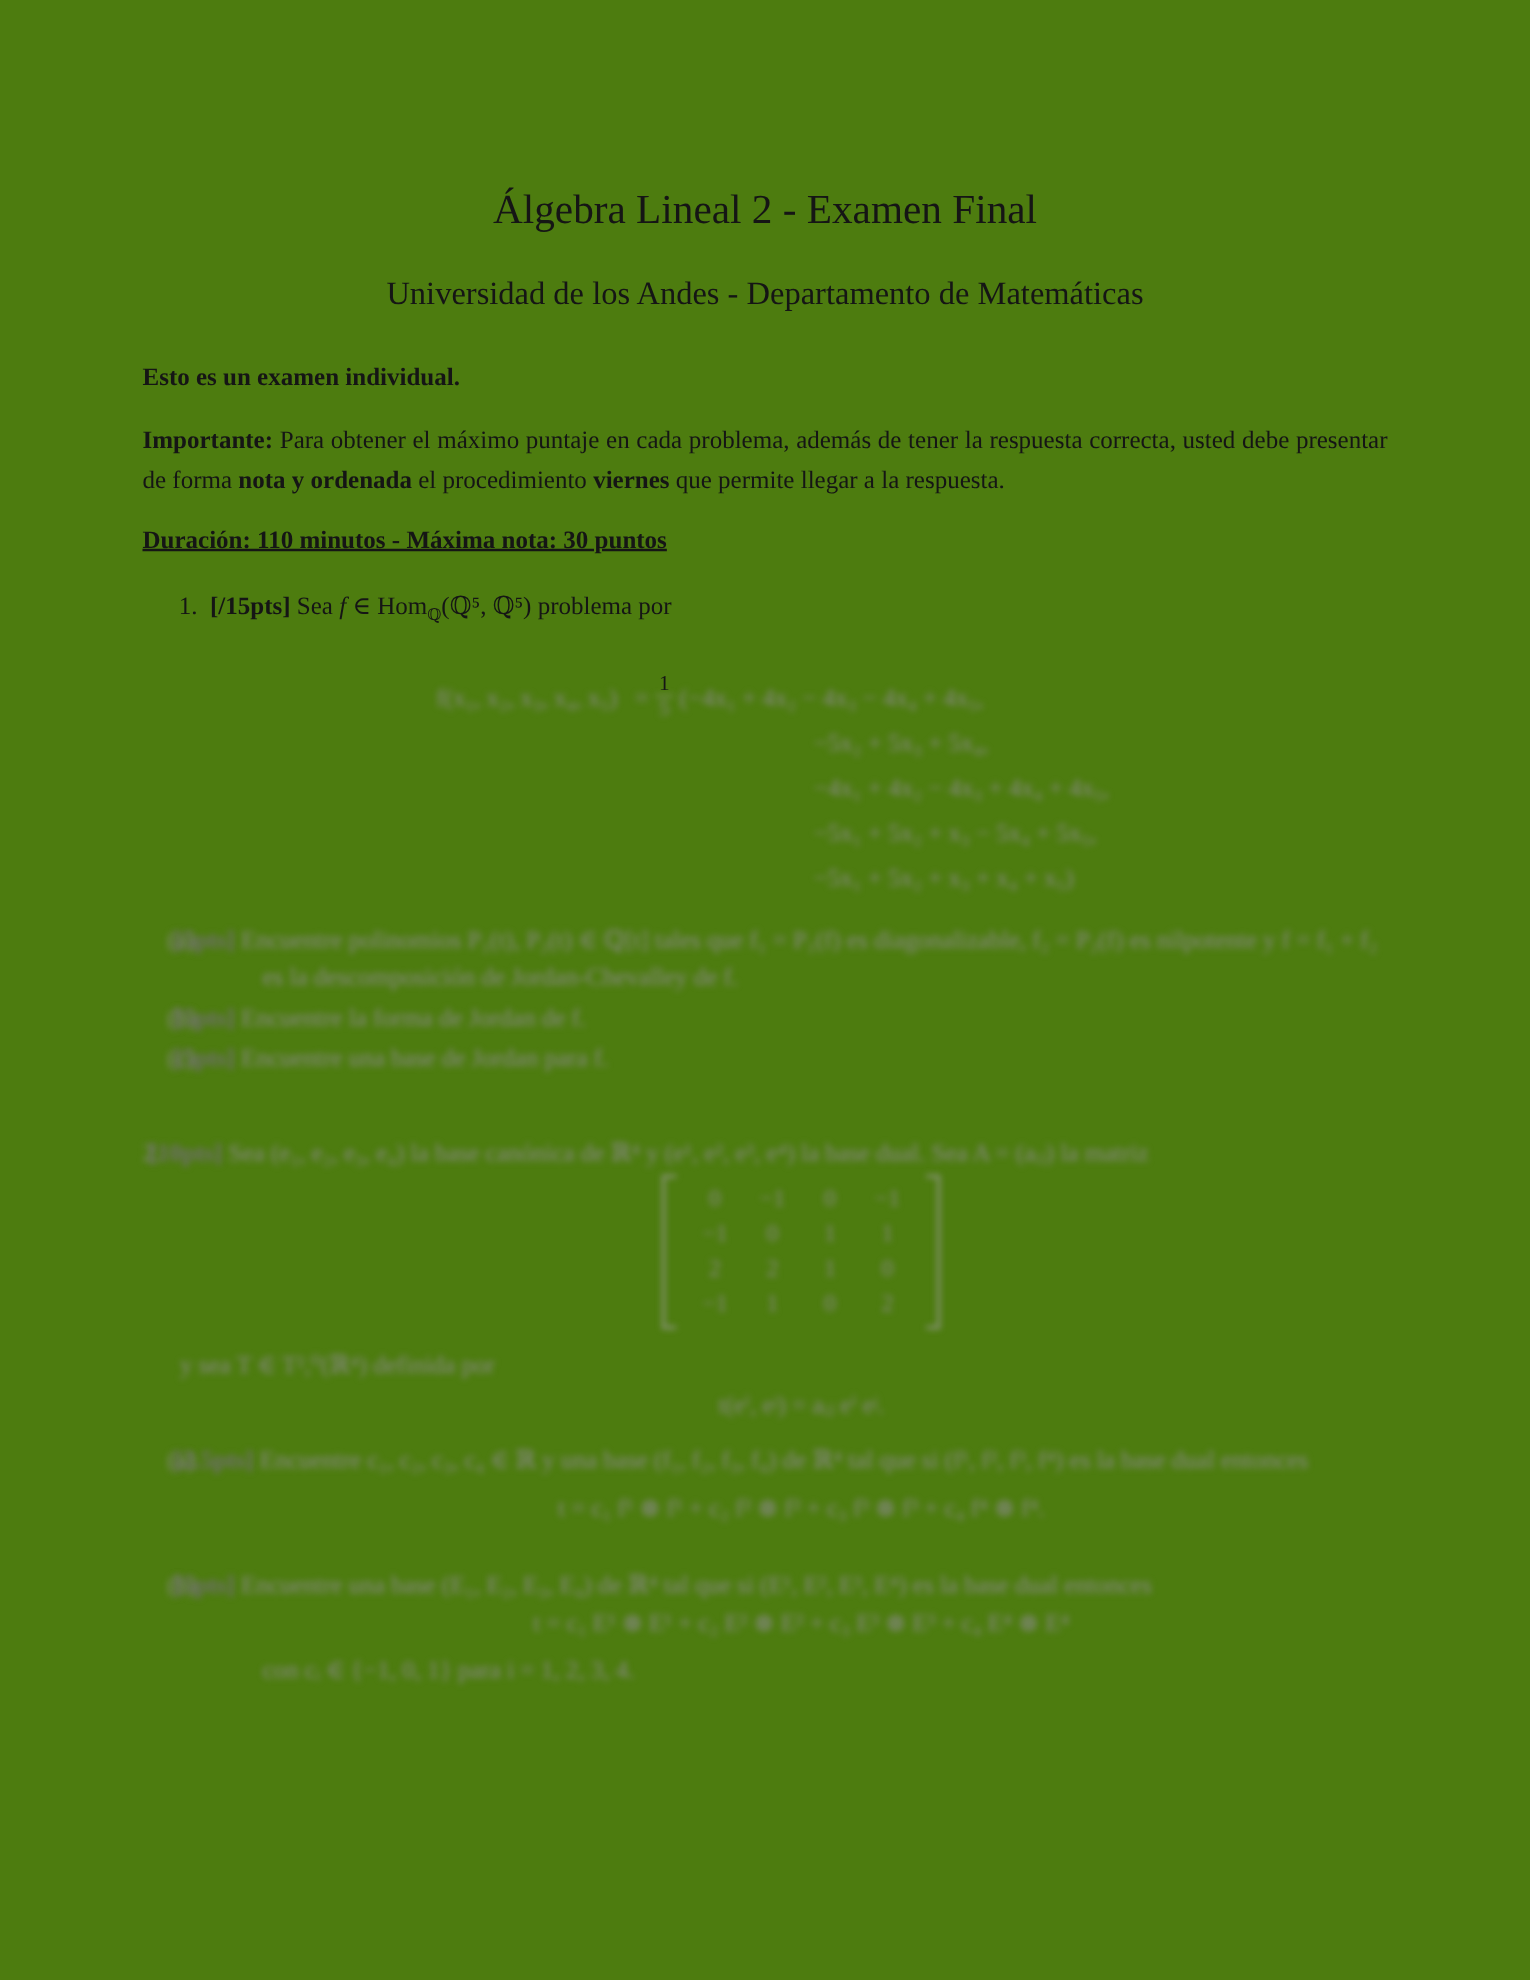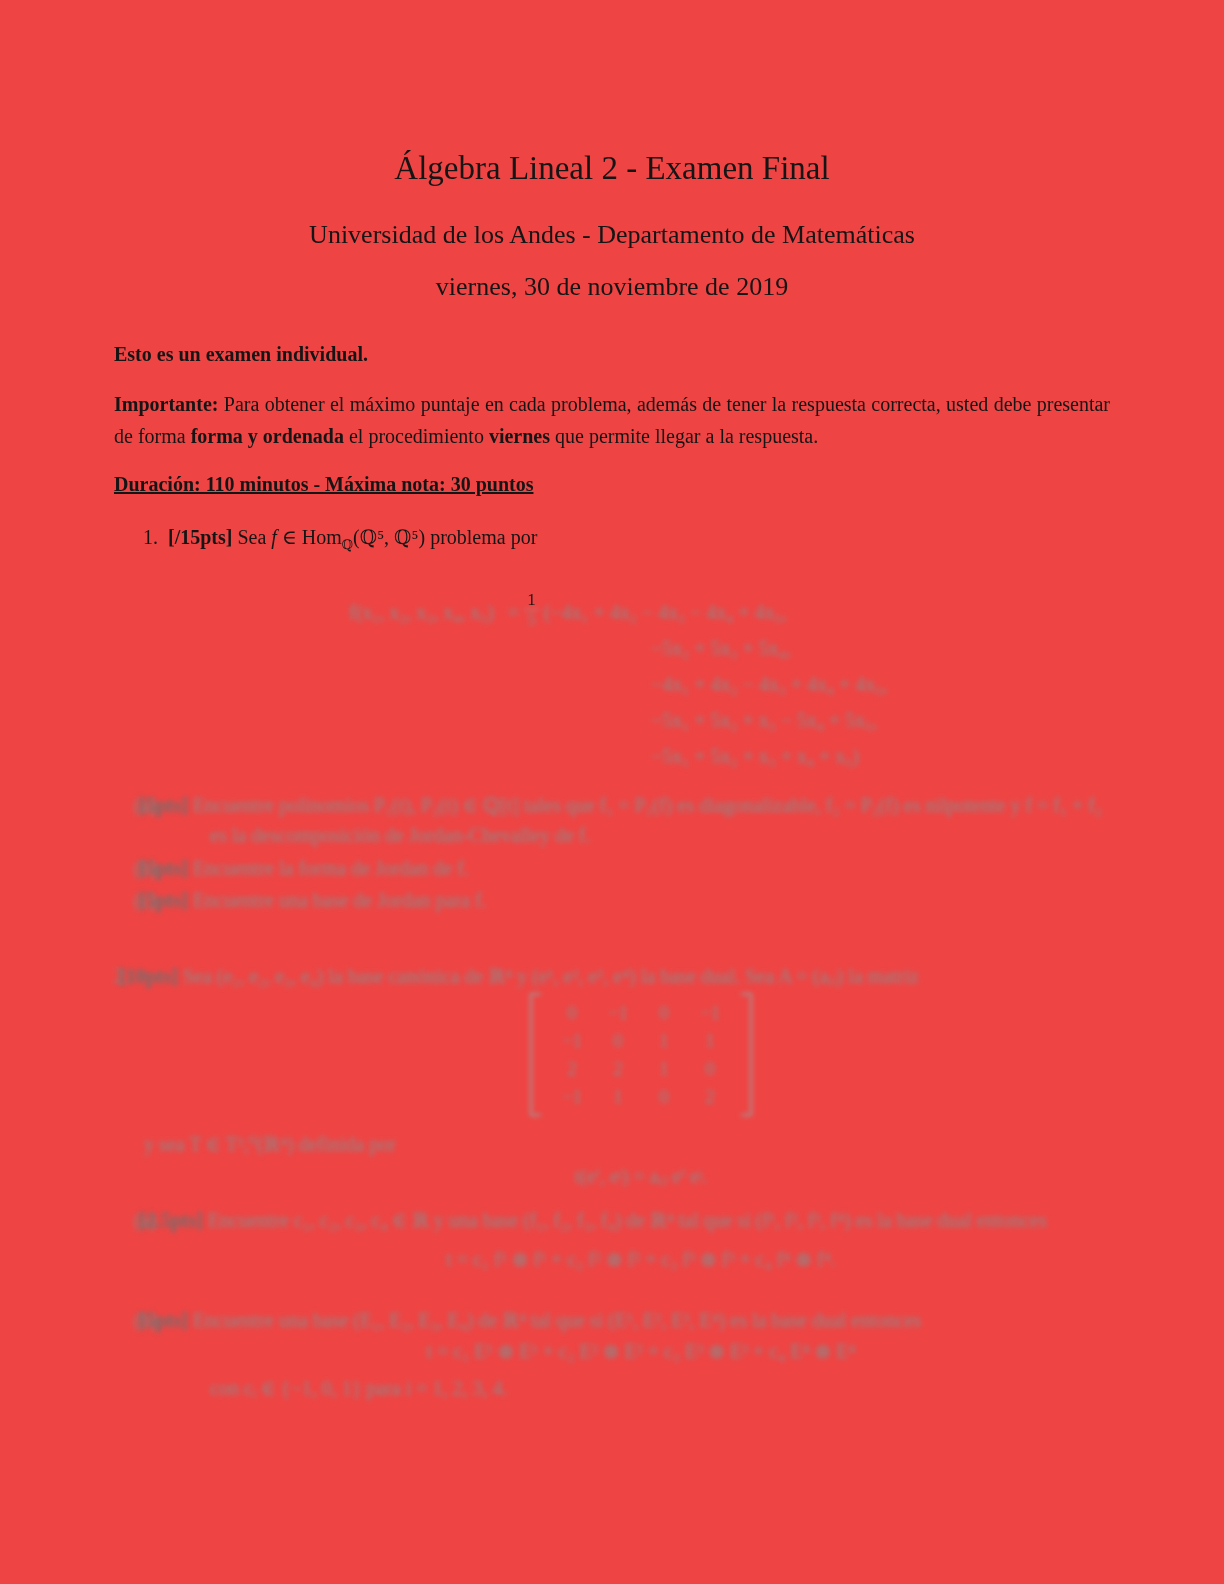--- a/index.html
+++ b/index.html
@@ -1,19 +1,19 @@
 <!DOCTYPE html>
 <html><head>
 <meta charset="utf-8">
 <style>
   html,body { margin:0; padding:0; background:#ffffff; }
   .page {
     position:relative;
     width:1224px; height:1584px;
-    background:#ef4444;
+    background:#4d7c0f;
     overflow:hidden;
     font-family:"Liberation Serif","DejaVu Serif",serif;
     color:#151515;
     font-size:20px;
   }
   .content { padding:0 114px; }
 
   .doc-title {
     margin:0; padding-top:148px;
     text-align:center;
@@ -117,25 +117,24 @@
   }
 </style>
 </head>
 <body>
 
 <div class="page">
   <div class="content">
 
     <h1 class="doc-title">Álgebra Lineal 2 - Examen Final</h1>
     <div class="center-line institution">Universidad de los Andes - Departamento de Matemáticas</div>
-    <div class="center-line dateline">viernes, 30 de noviembre de 2019</div>
 
     <div class="bold-line individual">Esto es un examen individual.</div>
 
-    <p class="important-par"><span class="pts">Importante:</span> <span>Para obtener el máximo puntaje en cada problema, además de tener la respuesta correcta, usted debe presentar de forma</span> <span class="pts">forma y ordenada</span> <span>el procedimiento</span> <span class="pts">viernes</span> <span>que permite llegar a la respuesta.</span></p>
+    <p class="important-par"><span class="pts">Importante:</span> <span>Para obtener el máximo puntaje en cada problema, además de tener la respuesta correcta, usted debe presentar de forma</span> <span class="pts">nota y ordenada</span> <span>el procedimiento</span> <span class="pts">viernes</span> <span>que permite llegar a la respuesta.</span></p>
 
     <div class="bold-line duration">Duración: 110 minutos - Máxima nota: 30 puntos</div>
 
     <div class="problem"><span class="marker">1.</span>&nbsp; <span class="pts">[/15pts]</span> <span>Sea</span> <i class="mvar">f</i> <span>∈ Hom</span><sub class="q">ℚ</sub><span>(ℚ⁵, ℚ⁵) problema por</span></div>
 
     <div class="eqblock">
       <div class="mline mline-first">
         <span class="bz">f(x₁, x₂, x₃, x₄, x₅)</span>
         <span class="gap"></span>
         <span class="bz">=</span>

